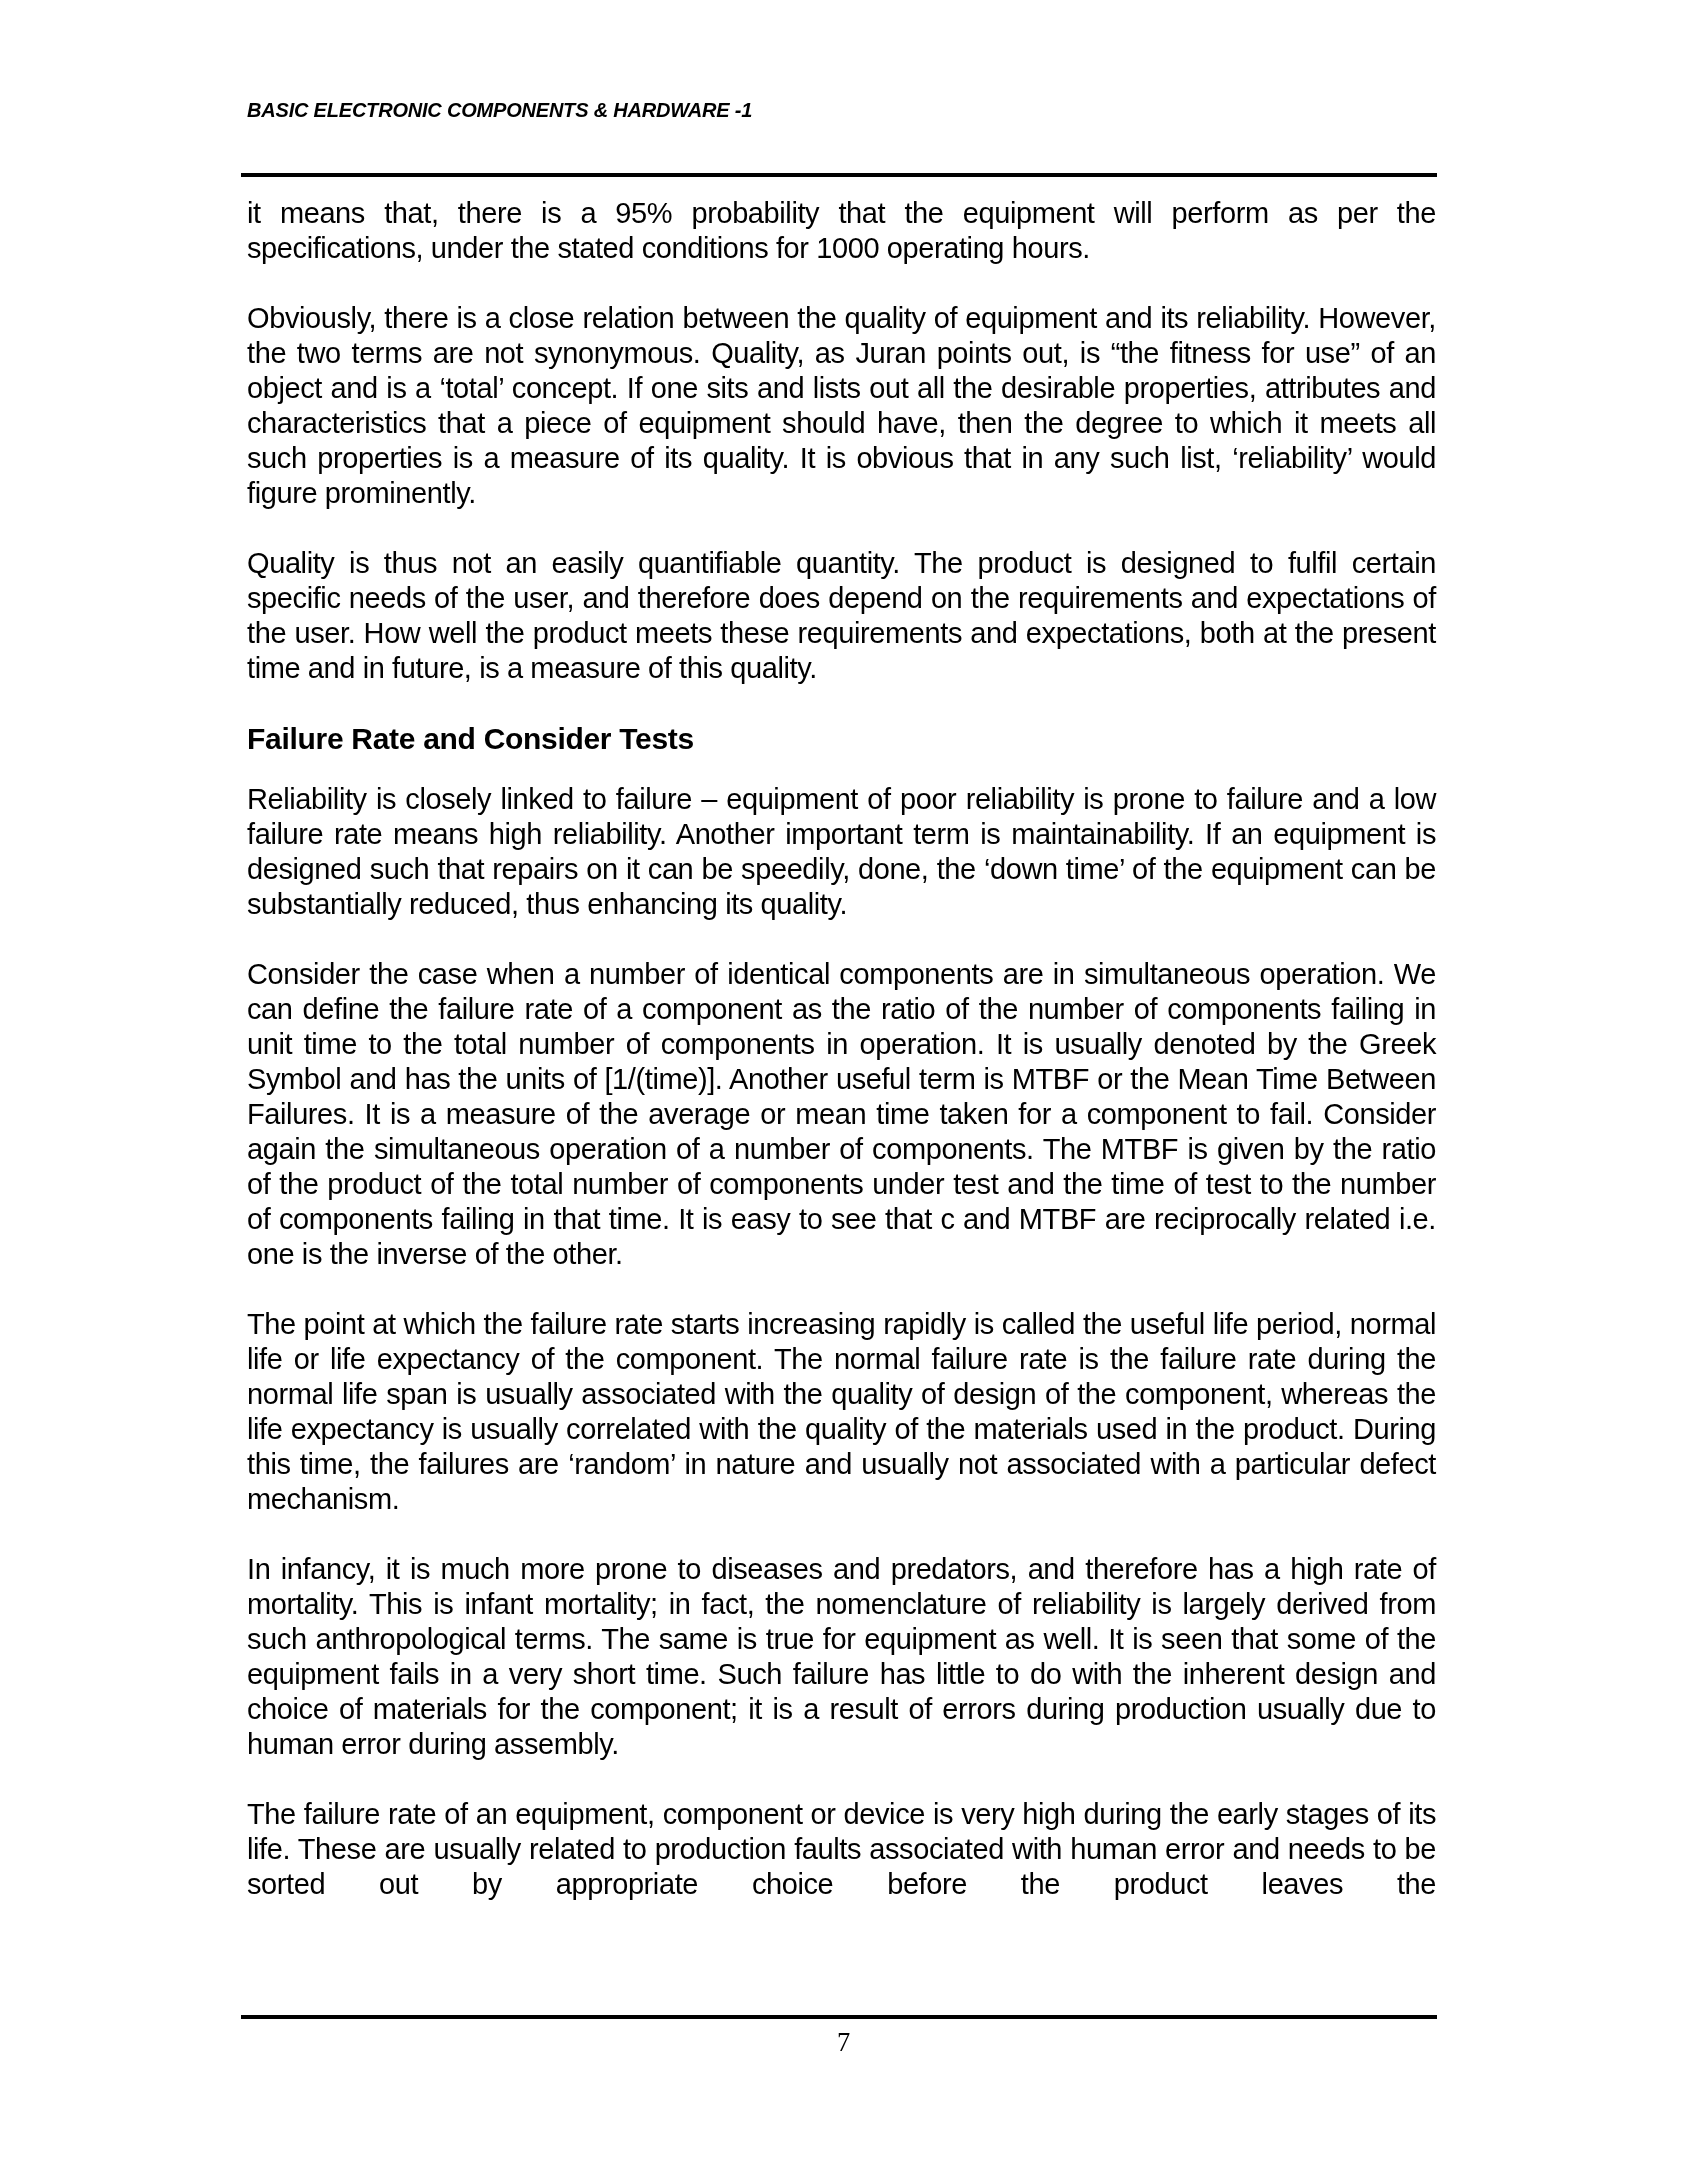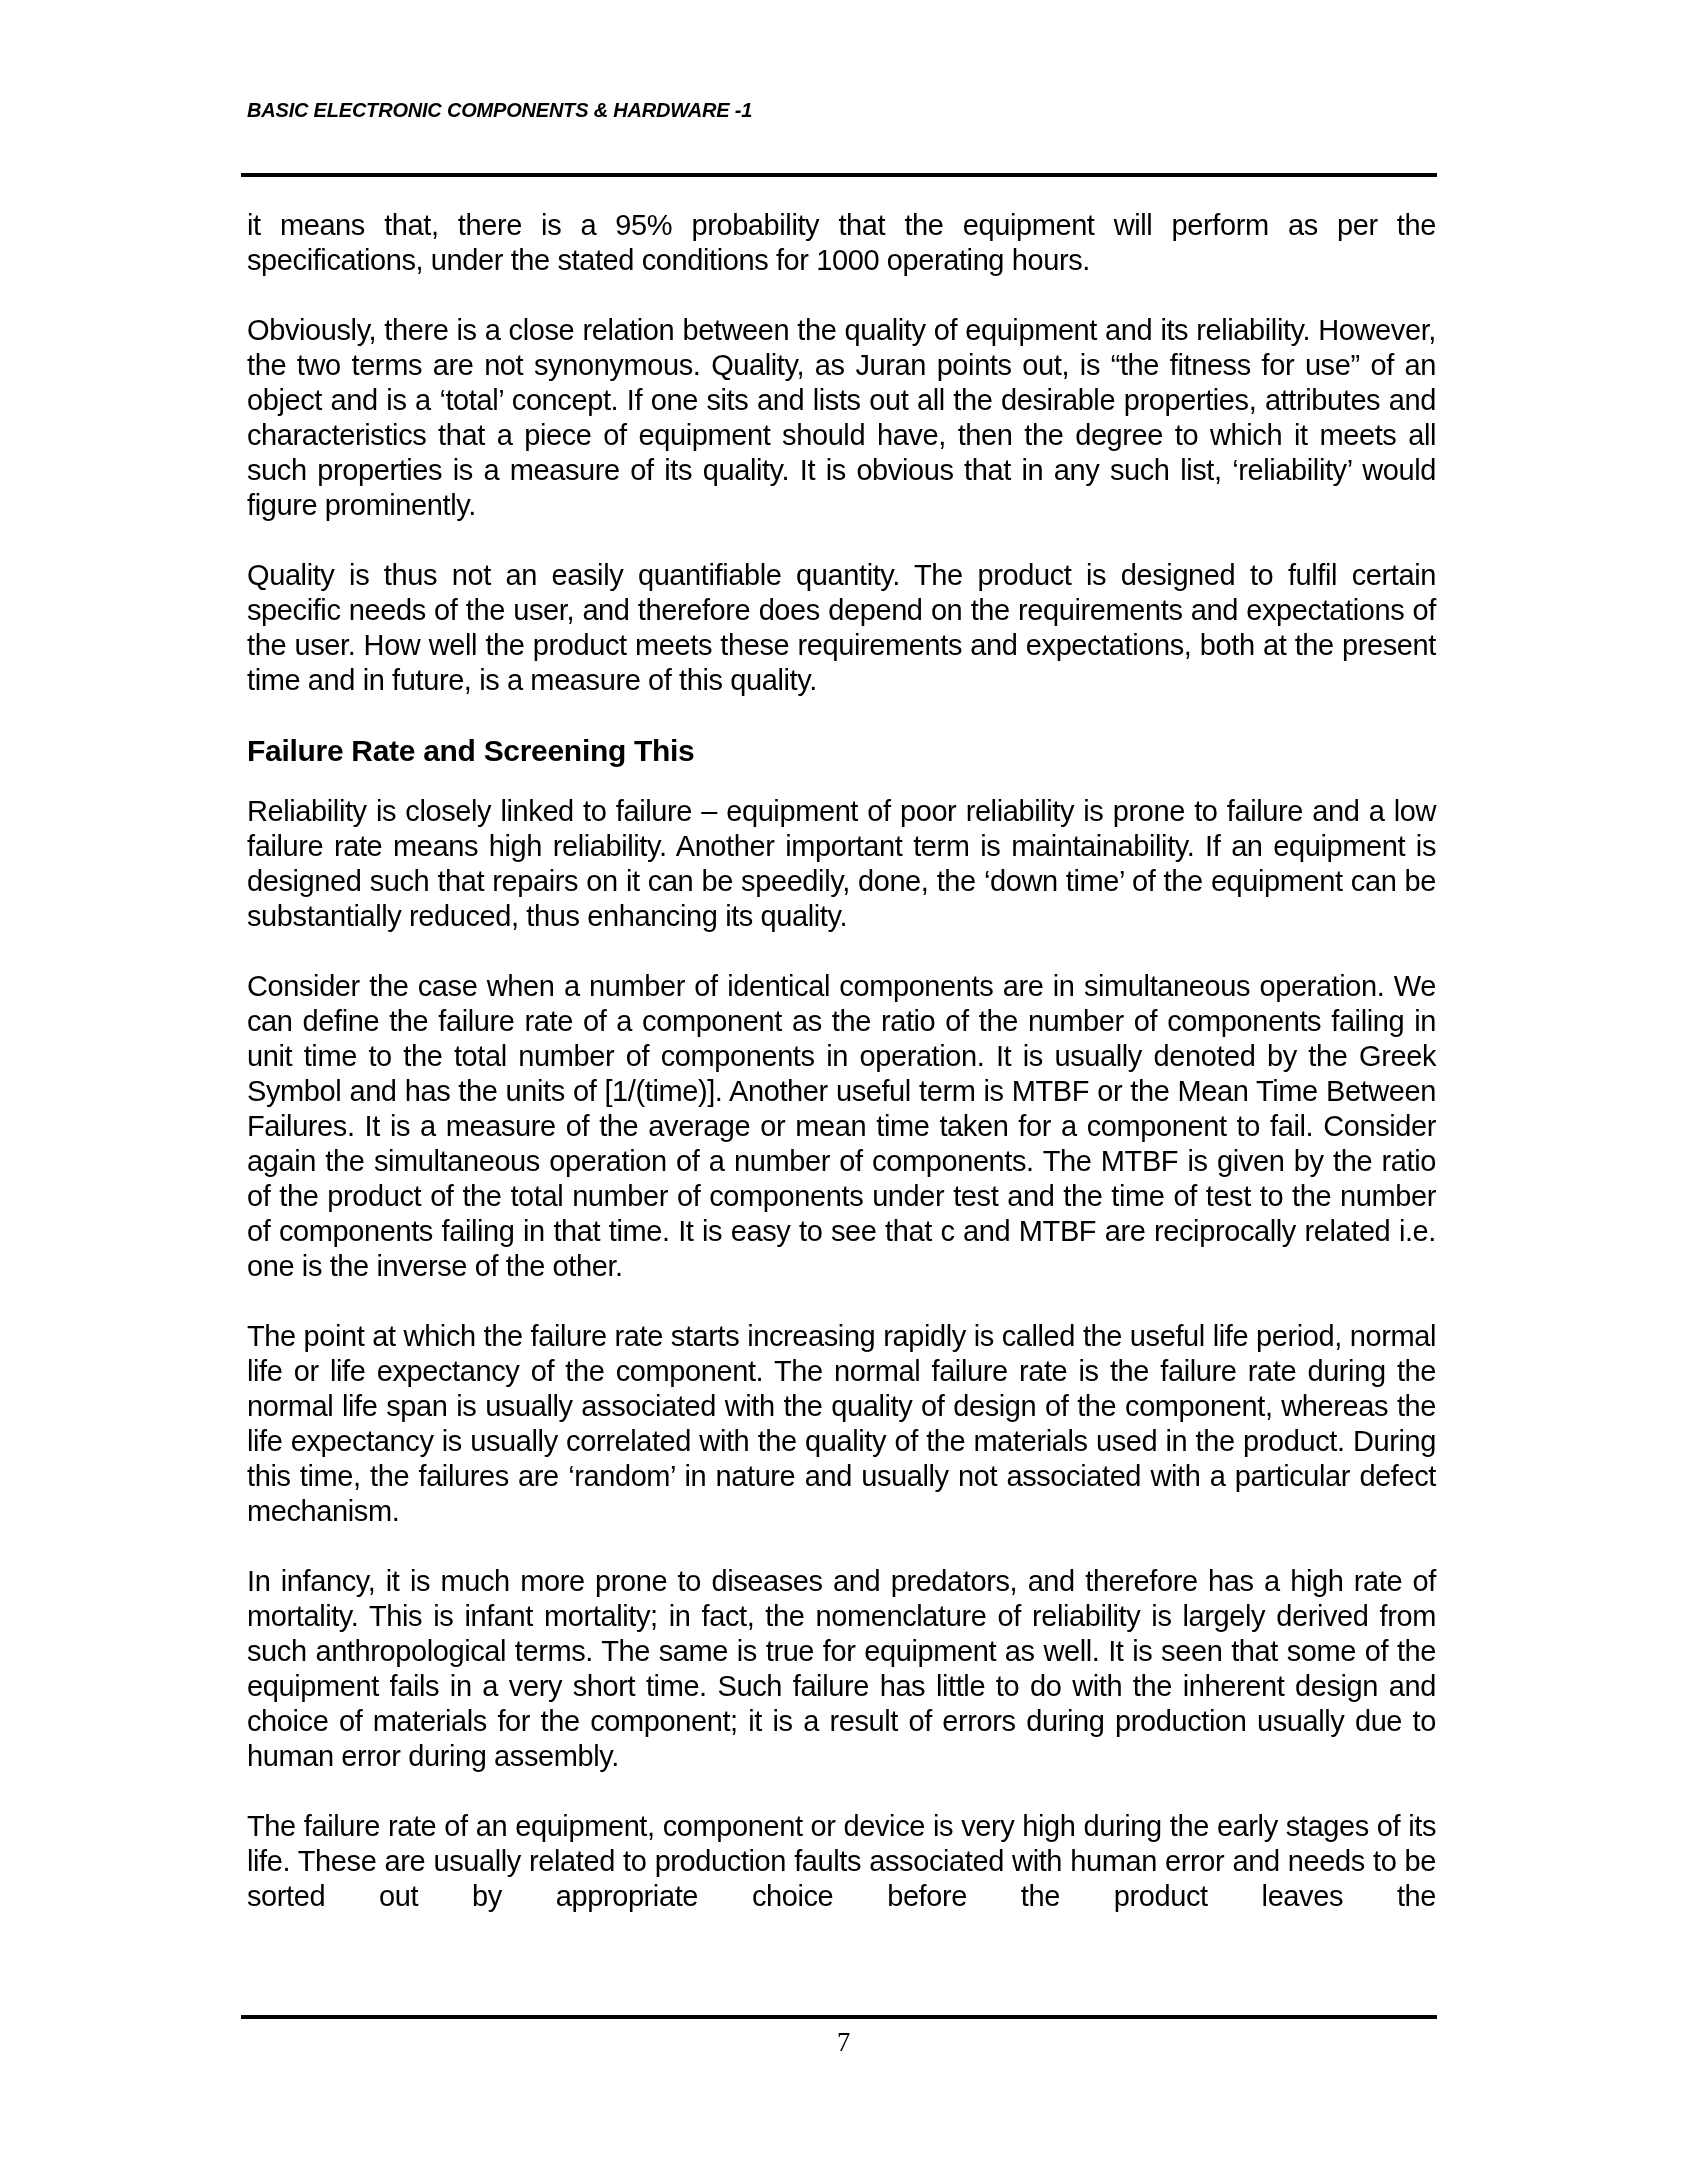--- a/index.html
+++ b/index.html
@@ -37,21 +37,21 @@
     .rule.bottom { top: 2015px; }
     .content {
       position: absolute;
       left: 247px;
       top: 196px;
       width: 1189px;
       font-size: 29px;
       line-height: 35px;
     }
     .content p {
-      margin: 12px 0 35px 0;
+      margin: 0 0 35px 0;
       text-align: justify;
       text-align-last: left;
       letter-spacing: -0.4px;
       word-spacing: 0px;
     }
     .content p.last {
       margin-bottom: 0;
     }
     .content h2 {
       margin: 9.3px 0 25px 0;
@@ -73,21 +73,21 @@
 </head>
 <body>
 
 <div class="page-header">BASIC ELECTRONIC COMPONENTS &amp; HARDWARE -1</div>
 <div class="rule top"></div>
 
 <div class="content">
   <p>it means that, there is a 95% probability that the equipment will perform as per the specifications, under the stated conditions for 1000 operating hours.</p>
   <p>Obviously, there is a close relation between the quality of equipment and its reliability. However, the two terms are not synonymous.  Quality, as Juran points out, is “the fitness for use” of an object and is a ‘total’ concept.  If one sits and lists out all the desirable properties, attributes and characteristics that a piece of equipment should have, then the degree to which it meets all such properties is a measure of its quality.  It is obvious that in any such list, ‘reliability’ would figure prominently.</p>
   <p>Quality is thus not an easily quantifiable quantity.  The product is designed to fulfil certain specific needs of the user, and therefore does depend on the requirements and expectations of the user.  How well the product meets these requirements and expectations, both at the present time and in future, is a measure of this quality.</p>
-  <h2>Failure Rate and Screening This</h2>
+  <h2>Failure Rate and Consider Tests</h2>
   <p>Reliability is closely linked to failure – equipment of poor reliability is prone to failure and a low failure rate means high reliability.  Another important term is maintainability.  If an equipment is designed such that repairs on it can be speedily, done, the ‘down time’ of the equipment can be substantially reduced, thus enhancing its quality.</p>
   <p>Consider the case when a number of identical components are in simultaneous operation.  We can define the failure rate of a component as the ratio of the number of components failing in unit time to the total number of components in operation.  It is usually denoted by the Greek Symbol and has the units of [1/(time)].  Another useful term is MTBF or the Mean Time Between Failures.  It is a measure of the average or mean time taken for a component to fail.  Consider again the simultaneous operation of a number of components.  The MTBF is given by the ratio of the product of the total number of components under test and the time of test to the number of components failing in that time.  It is easy to see that c and MTBF are reciprocally related i.e. one is the inverse of the other.</p>
   <p>The point at which the failure rate starts increasing rapidly is called the useful life period, normal life or life expectancy of the component.  The normal failure rate is the failure rate during the normal life span is usually associated with the quality of design of the component, whereas the life expectancy is usually correlated with the quality of the materials used in the product.  During this time, the failures are ‘random’ in nature and usually not associated with a particular defect mechanism.</p>
   <p>In infancy, it is much more prone to diseases and predators, and therefore has a high rate of mortality.  This is infant mortality; in fact, the nomenclature of reliability is largely derived from such anthropological terms.  The same is true for equipment as well.  It is seen that some of the equipment fails in a very short time.  Such failure has little to do with the inherent design and choice of materials for the component; it is a result of errors during production usually due to human error during assembly.</p>
   <p class="last" style="text-align-last: justify;">The failure rate of an equipment, component or device is very high during the early stages of its life.  These are usually related to production faults associated with human error and needs to be sorted out by appropriate choice before the product leaves the</p>
 </div>
 
 <div class="rule bottom"></div>
 <div class="page-number">7</div>
 

